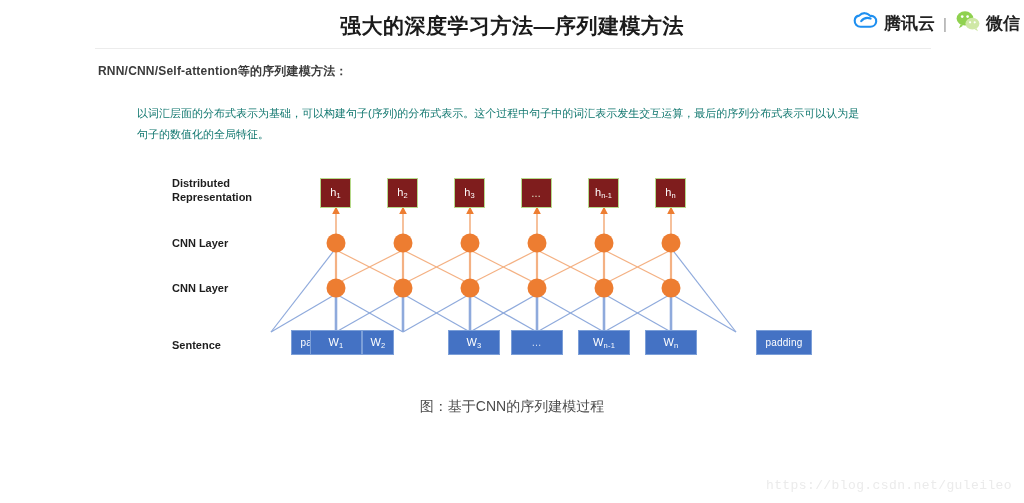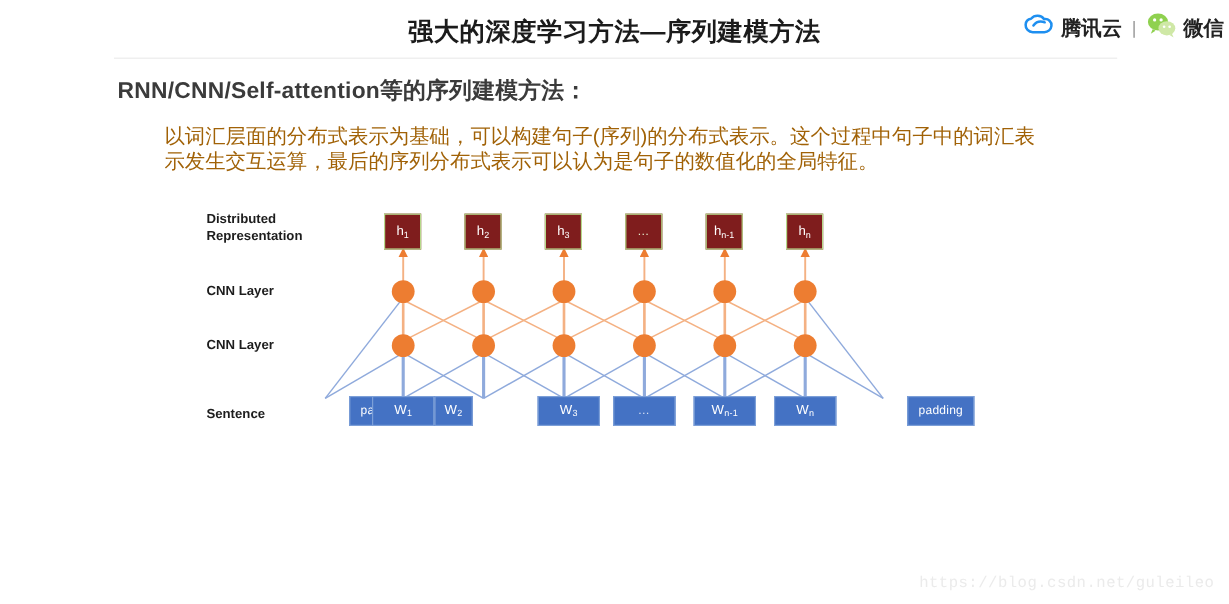--- a/index.html
+++ b/index.html
@@ -50,32 +50,32 @@
     position: absolute;
     left: 95px; top: 48px;
     width: 836px; height: 1px;
     background: #ececec;
   }
 
   
   #section-heading {
     position: absolute;
     left: 98px; top: 63px;
-    font-size: 19px;
+    font-size: 12px;
     font-weight: bold;
     color: #3b3b3b;
     letter-spacing: 0.2px;
   }
   #body-paragraph {
     position: absolute;
     left: 137px; top: 103px;
     width: 730px;
-    font-size: 17px;
+    font-size: 11px;
     line-height: 21px;
-    color: #a16207;
+    color: #0f766e;
   }
 
   
   #diagram {
     position: absolute;
     left: 0; top: 160px;
     width: 1024px; height: 220px;
   }
   #diagram-svg { position: absolute; left: 0; top: 0; }
 
@@ -334,16 +334,17 @@
       <span><span>W</span><span class="sub">n-1</span></span>
     </div>
     <div class="w-box" style="left:645px; top:170px; width:52px;">
       <span><span>W</span><span class="sub">n</span></span>
     </div>
     <div class="w-box small-text" style="left:708px; top:170px; width:56px;">
       <span>padding</span>
     </div>
   </div>
 
+  <div id="figure-caption">图：基于CNN的序列建模过程</div>
 
   <div id="watermark">https://blog.csdn.net/guleileo</div>
 
 </div>
 
 </body></html>

